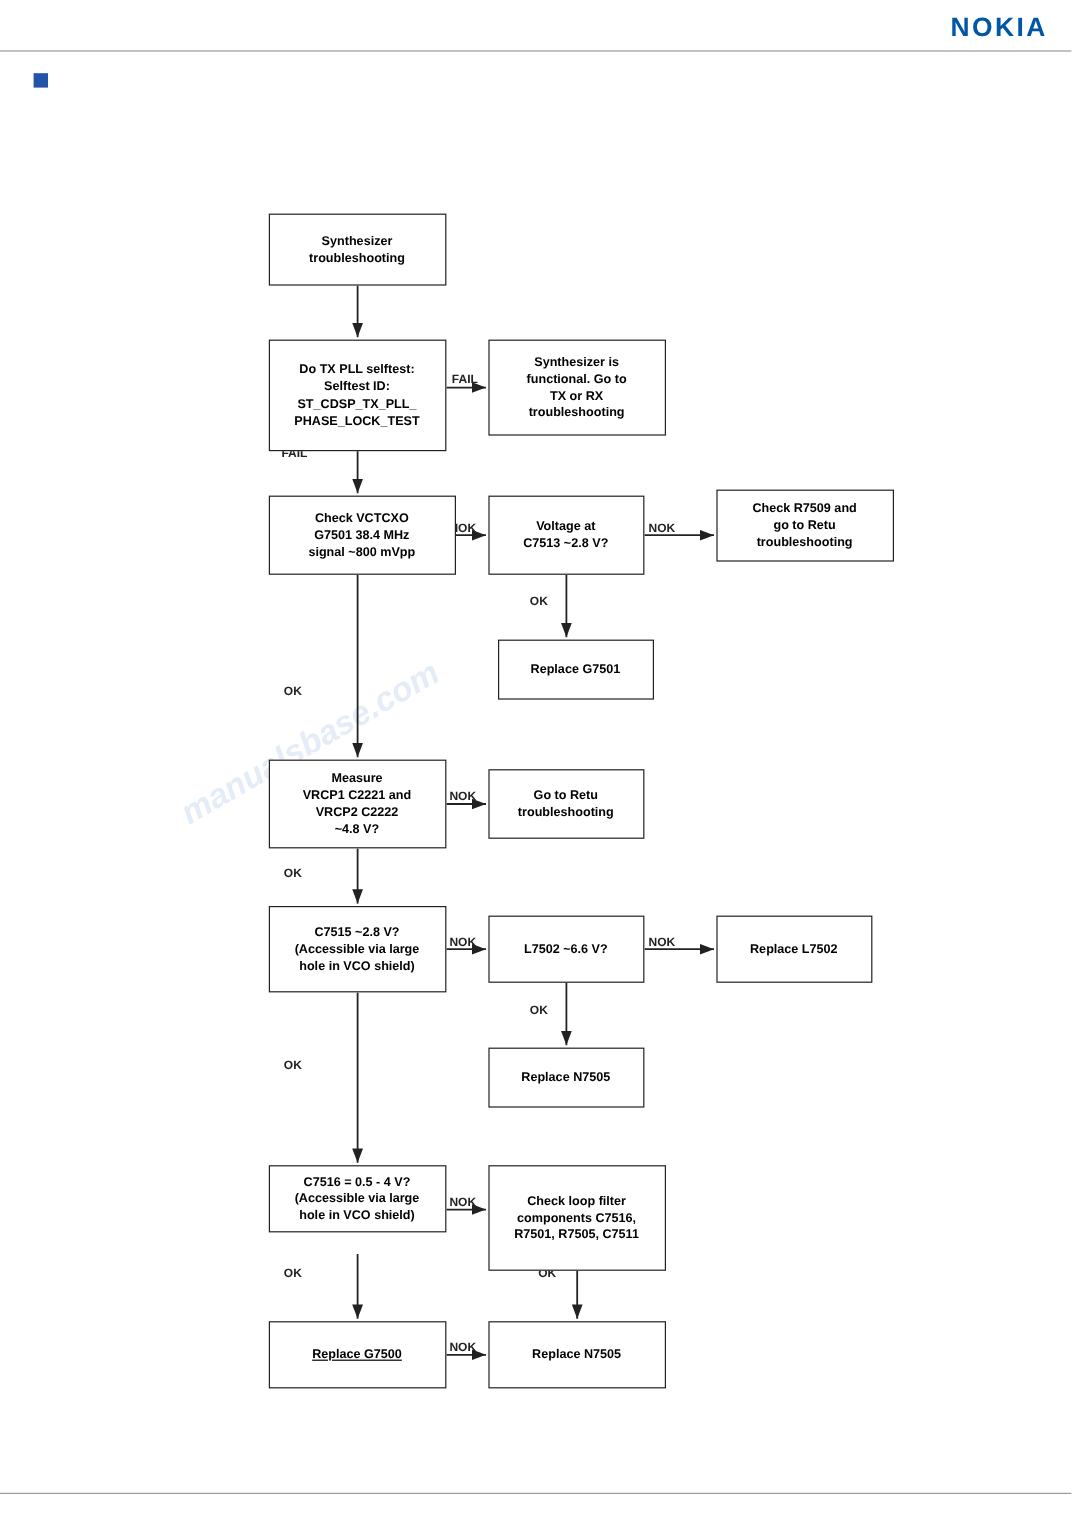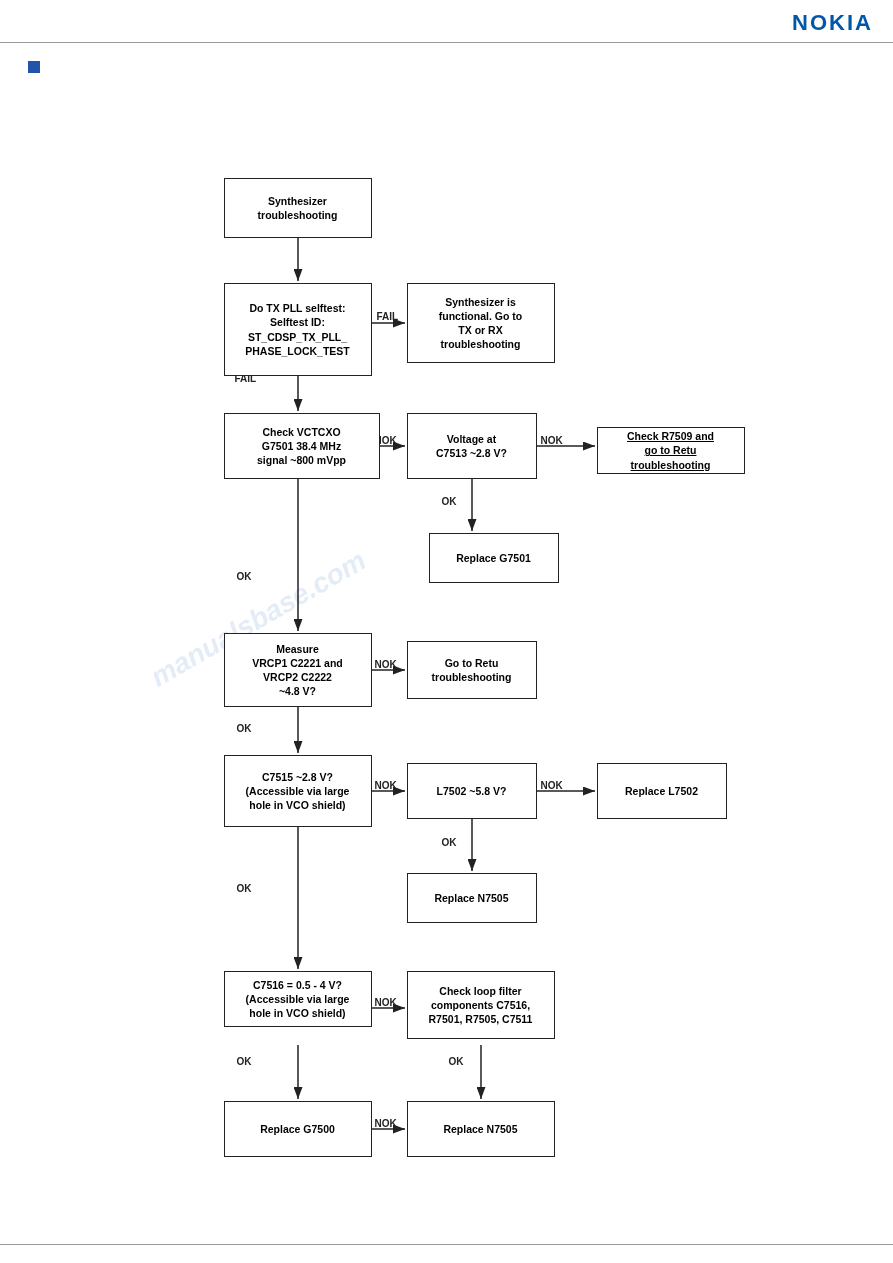--- a/index.html
+++ b/index.html
@@ -198,61 +198,61 @@
   </div>
 
   <div class="box" style="left:207px; top:330px; width:156px; height:66px;">
     Check VCTCXO<br>G7501 38.4 MHz<br>signal ~800 mVpp
   </div>
 
   <div class="box" style="left:390px; top:330px; width:130px; height:66px;">
     Voltage at<br>C7513 ~2.8 V?
   </div>
 
-  <div class="box" style="left:580px; top:344px; width:148px; height:47px;text-decoration:underline;">
+  <div class="box" style="left:580px; top:325px; width:148px; height:60px;">
     Check R7509 and<br>go to Retu<br>troubleshooting
   </div>
 
-  <div class="box" style="left:412px; top:450px; width:130px; height:50px;">
+  <div class="box" style="left:398px; top:450px; width:130px; height:50px;">
     Replace G7501
   </div>
 
   <div class="box" style="left:207px; top:550px; width:148px; height:74px;">
     Measure<br>VRCP1 C2221 and<br>VRCP2 C2222<br>~4.8 V?
   </div>
 
   <div class="box" style="left:390px; top:558px; width:130px; height:58px;">
     Go to Retu<br>troubleshooting
   </div>
 
   <div class="box" style="left:207px; top:672px; width:148px; height:72px;">
     C7515 ~2.8 V?<br>(Accessible via large<br>hole in VCO shield)
   </div>
 
   <div class="box" style="left:390px; top:680px; width:130px; height:56px;">
-    L7502 ~5.8 V?
+    L7502 ~6.6 V?
   </div>
 
   <div class="box" style="left:580px; top:680px; width:130px; height:56px;">
     Replace L7502
   </div>
 
   <div class="box" style="left:390px; top:790px; width:130px; height:50px;">
     Replace N7505
   </div>
 
   <div class="box" style="left:207px; top:888px; width:148px; height:56px;">
     C7516 = 0.5 - 4 V?<br>(Accessible via large<br>hole in VCO shield)
   </div>
 
-  <div class="box" style="left:390px; top:888px; width:148px; height:68px;">
+  <div class="box" style="left:390px; top:888px; width:148px; height:88px;">
     Check loop filter<br>components C7516,<br>R7501, R7505, C7511
   </div>
 
-  <div class="box" style="left:207px; top:1018px; width:148px; height:56px;">
+  <div class="box" style="left:207px; top:1018px; width:148px; height:56px;text-decoration:underline;">
     Replace G7500
   </div>
 
   <div class="box" style="left:390px; top:1018px; width:148px; height:56px;">
     Replace N7505
   </div>
 
 </div>
 
 <div class="footer-line"></div>

